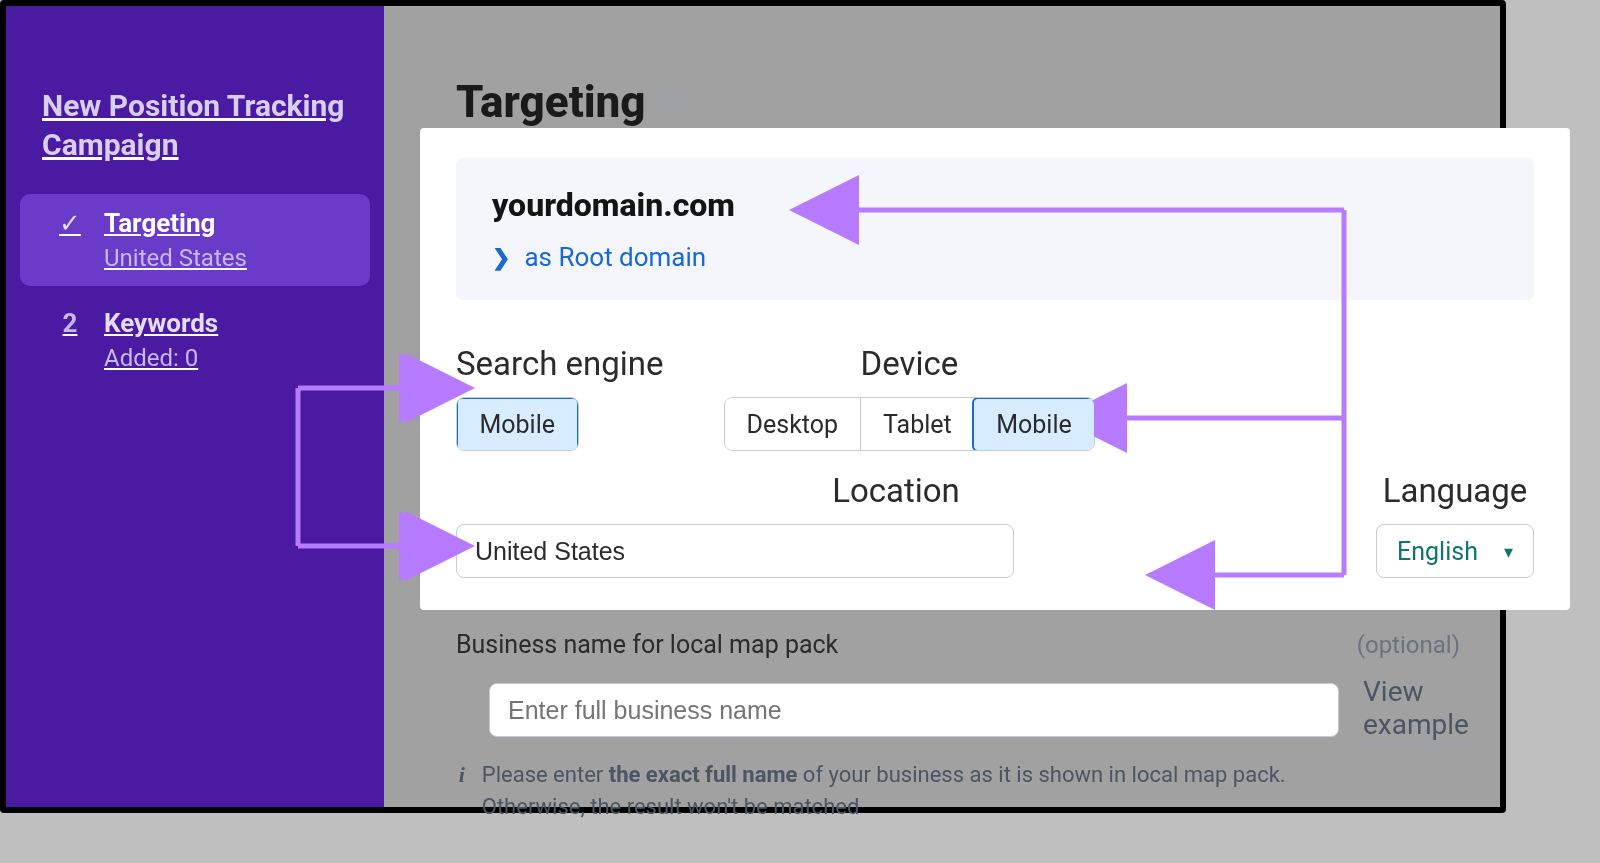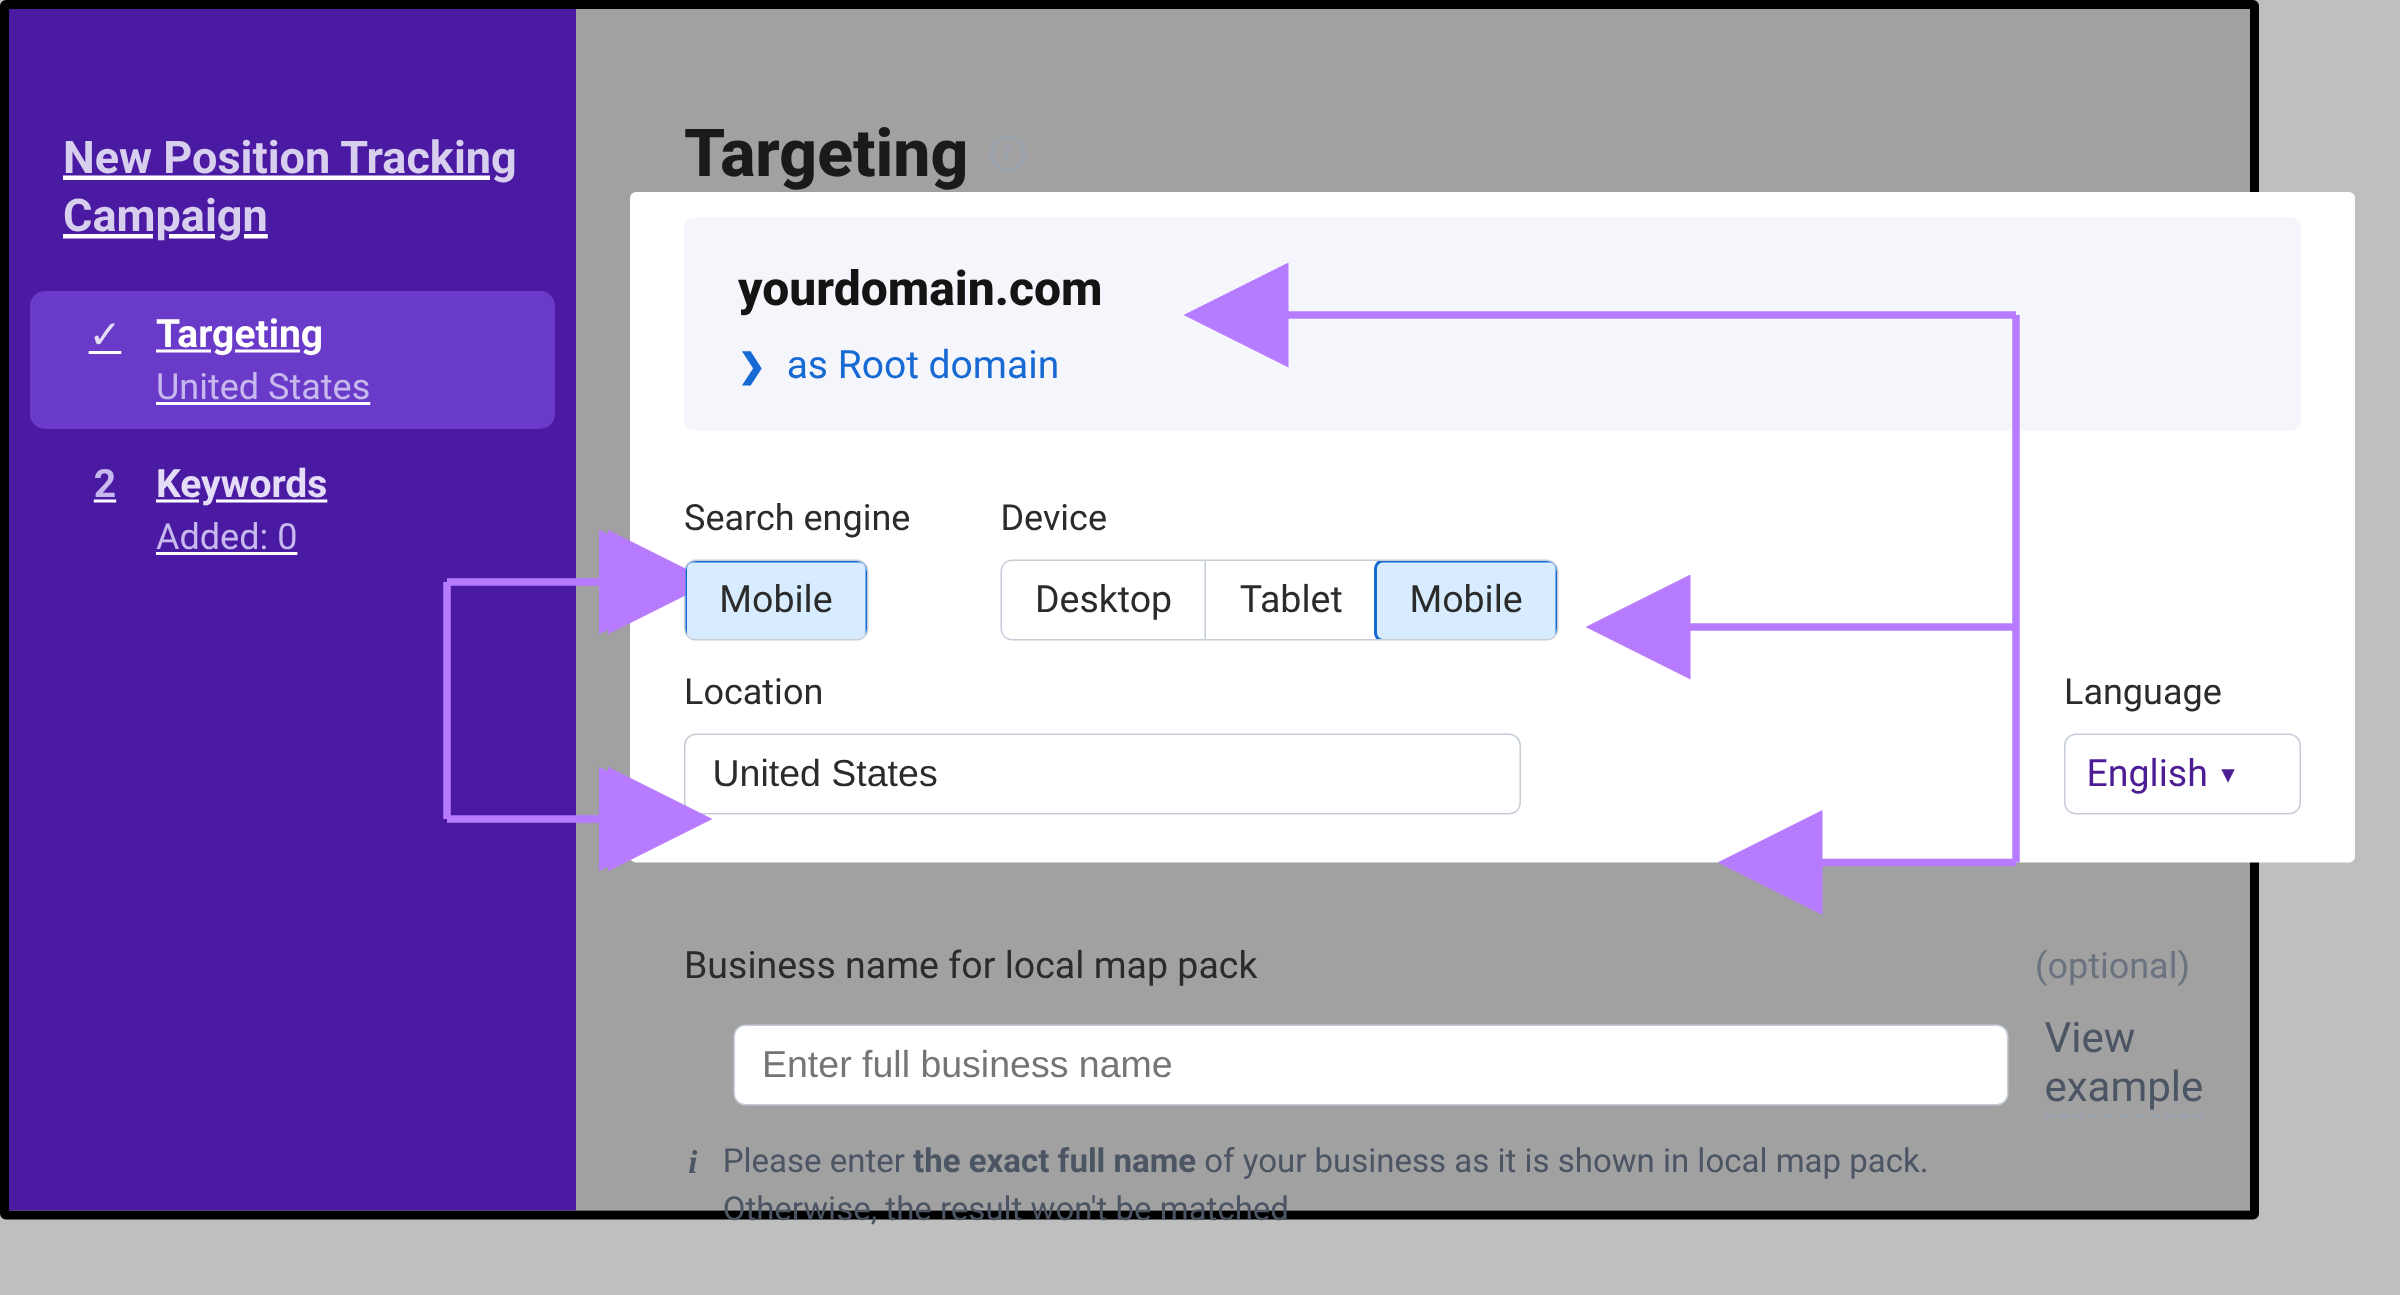--- a/index.html
+++ b/index.html
@@ -48,36 +48,36 @@
     display: flex; align-items: center; gap: 14px;
   }
   .info-i {
     display: inline-flex; width: 24px; height: 24px; border: 2px solid #9aa3af; border-radius: 50%;
     align-items: center; justify-content: center; font-style: italic; font-family: Georgia, serif;
     font-size: 16px; color: #9aa3af; font-weight: 600;
   }
 
   .highlight-card {
     position: absolute; top: 122px; left: 36px; width: 1150px;
-    background: #fff; border-radius: 4px; padding: 17px 36px 32px 36px;
+    background: #fff; border-radius: 4px; padding: 30px 36px 32px 36px;
     box-shadow: 0 0 0 4px rgba(0,0,0,0);
   }
   .domain-panel {
     background: #f4f6fb; border-radius: 6px; padding: 28px 36px 28px 36px;
   }
   .domain-name { font-size: 32px; font-weight: 800; color: #141414; }
   .domain-type {
     display: flex; align-items: center; gap: 14px; margin-top: 18px;
     color: #1769d3; font-size: 26px;
   }
   .chev-right { display:inline-block; transform: rotate(0deg); font-weight: 900; color:#1769d3; font-size: 22px;}
 
   .row2 { display: flex; gap: 60px; margin-top: 44px; }
   .group { }
-  .group-label { font-size: 24px; color: #2b2b2b; margin-bottom: 14px; }
+  .group-label { font-size: 33px; color: #2b2b2b; margin-bottom: 14px; text-align: center; }
   .seg {
     display: inline-flex; border: 1.5px solid #c5cdd7; border-radius: 8px; overflow: hidden;
     height: 54px; align-items: stretch; background: #fff;
   }
   .seg-item {
     display: flex; align-items: center; padding: 0 22px; font-size: 25px; color: #2b2b2b;
     border-left: 1.5px solid #c5cdd7; background: #fff;
   }
   .seg-item:first-child { border-left: none; }
   .seg-item.selected {
@@ -85,22 +85,22 @@
     margin: -1.5px; z-index: 2;
   }
 
   .row3 { display: flex; gap: 40px; margin-top: 20px; align-items: flex-end; }
   .loc-input {
     width: 558px; height: 54px; border: 1.5px solid #c5cdd7; border-radius: 8px;
     padding: 0 18px; font-size: 25px; color: #2b2b2b; background: #fff;
   }
   .lang-select {
     width: 158px; height: 54px; border: 1.5px solid #c5cdd7; border-radius: 8px;
-    padding: 0 14px; font-size: 25px; color: #4c1d95; background: #fff;
-    display: inline-flex; align-items: center; justify-content: flex-start; gap: 9px;
+    padding: 0 14px; font-size: 25px; color: #0f766e; background: #fff;
+    display: inline-flex; align-items: center; justify-content: center; gap: 26px;
   }
   .caret-down { font-size: 18px; }
 
   .biz-row {
     position: absolute; top: 624px; left: 72px; right: 40px;
   }
   .biz-label-row { display: flex; justify-content: space-between; align-items: baseline; }
   .biz-label { font-size: 25px; color: #2b2b2b; }
   .optional { font-size: 24px; color: #6b7280; }
   .biz-input-row { display: flex; align-items: center; gap: 24px; margin-top: 16px; padding-left: 33px; }

